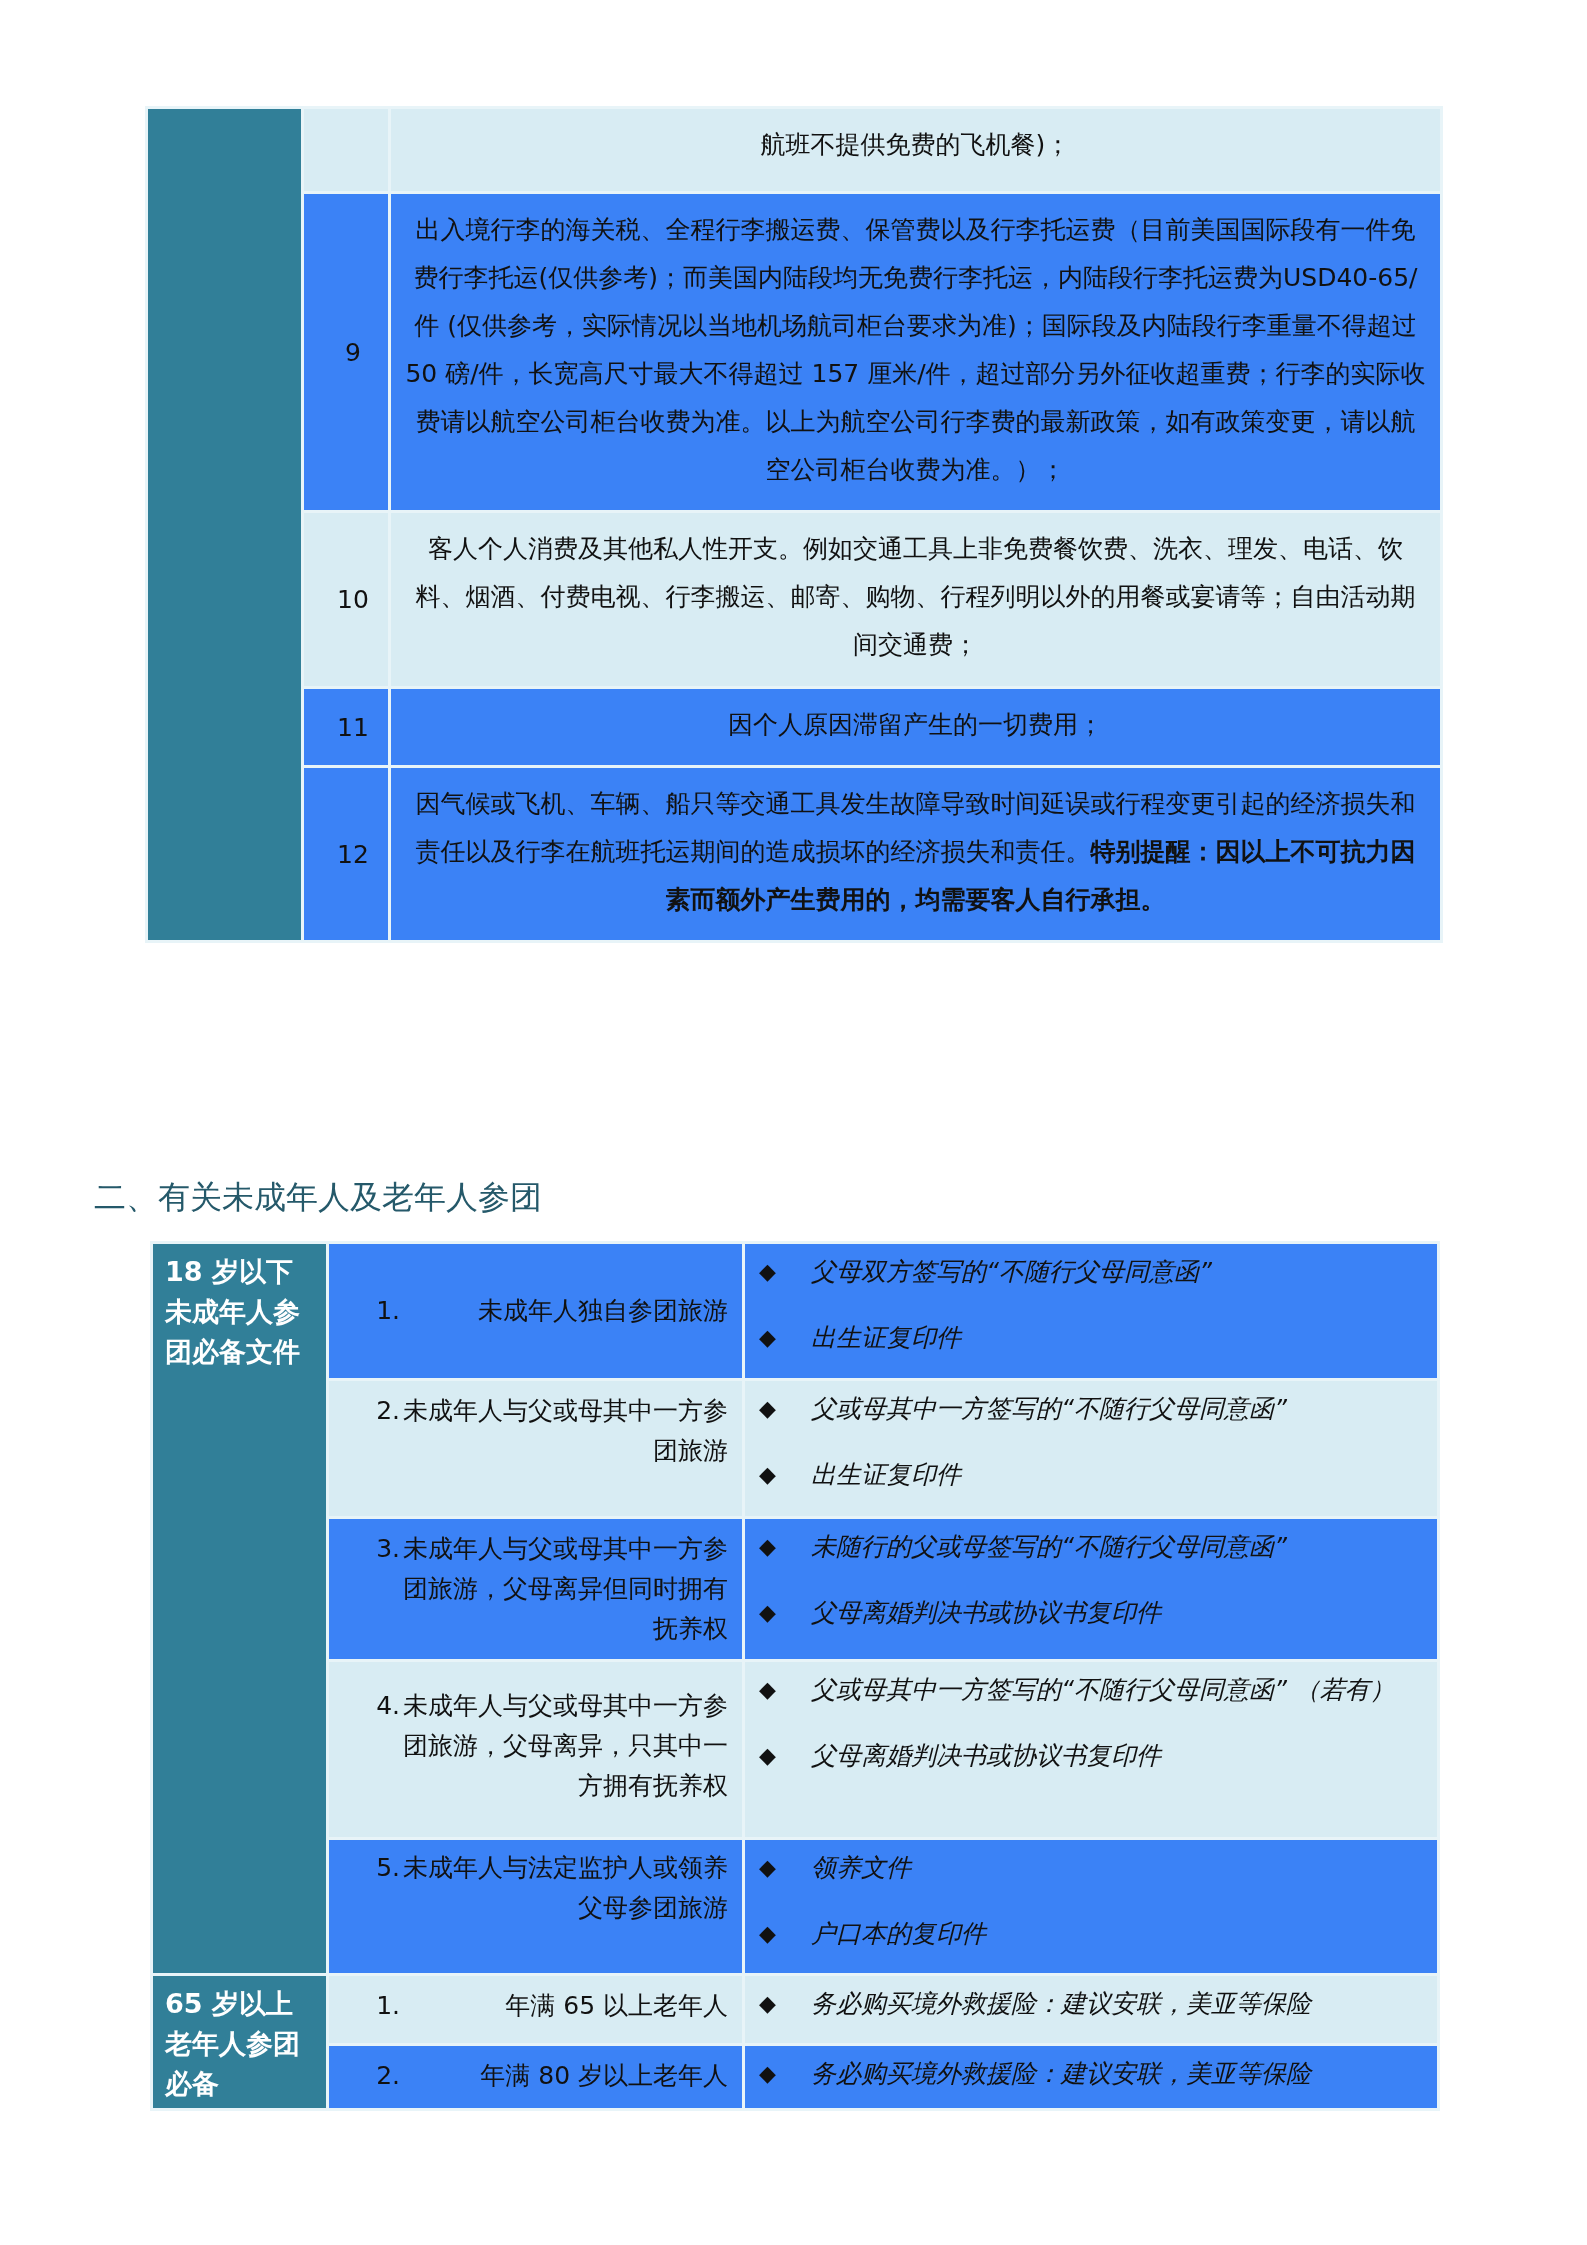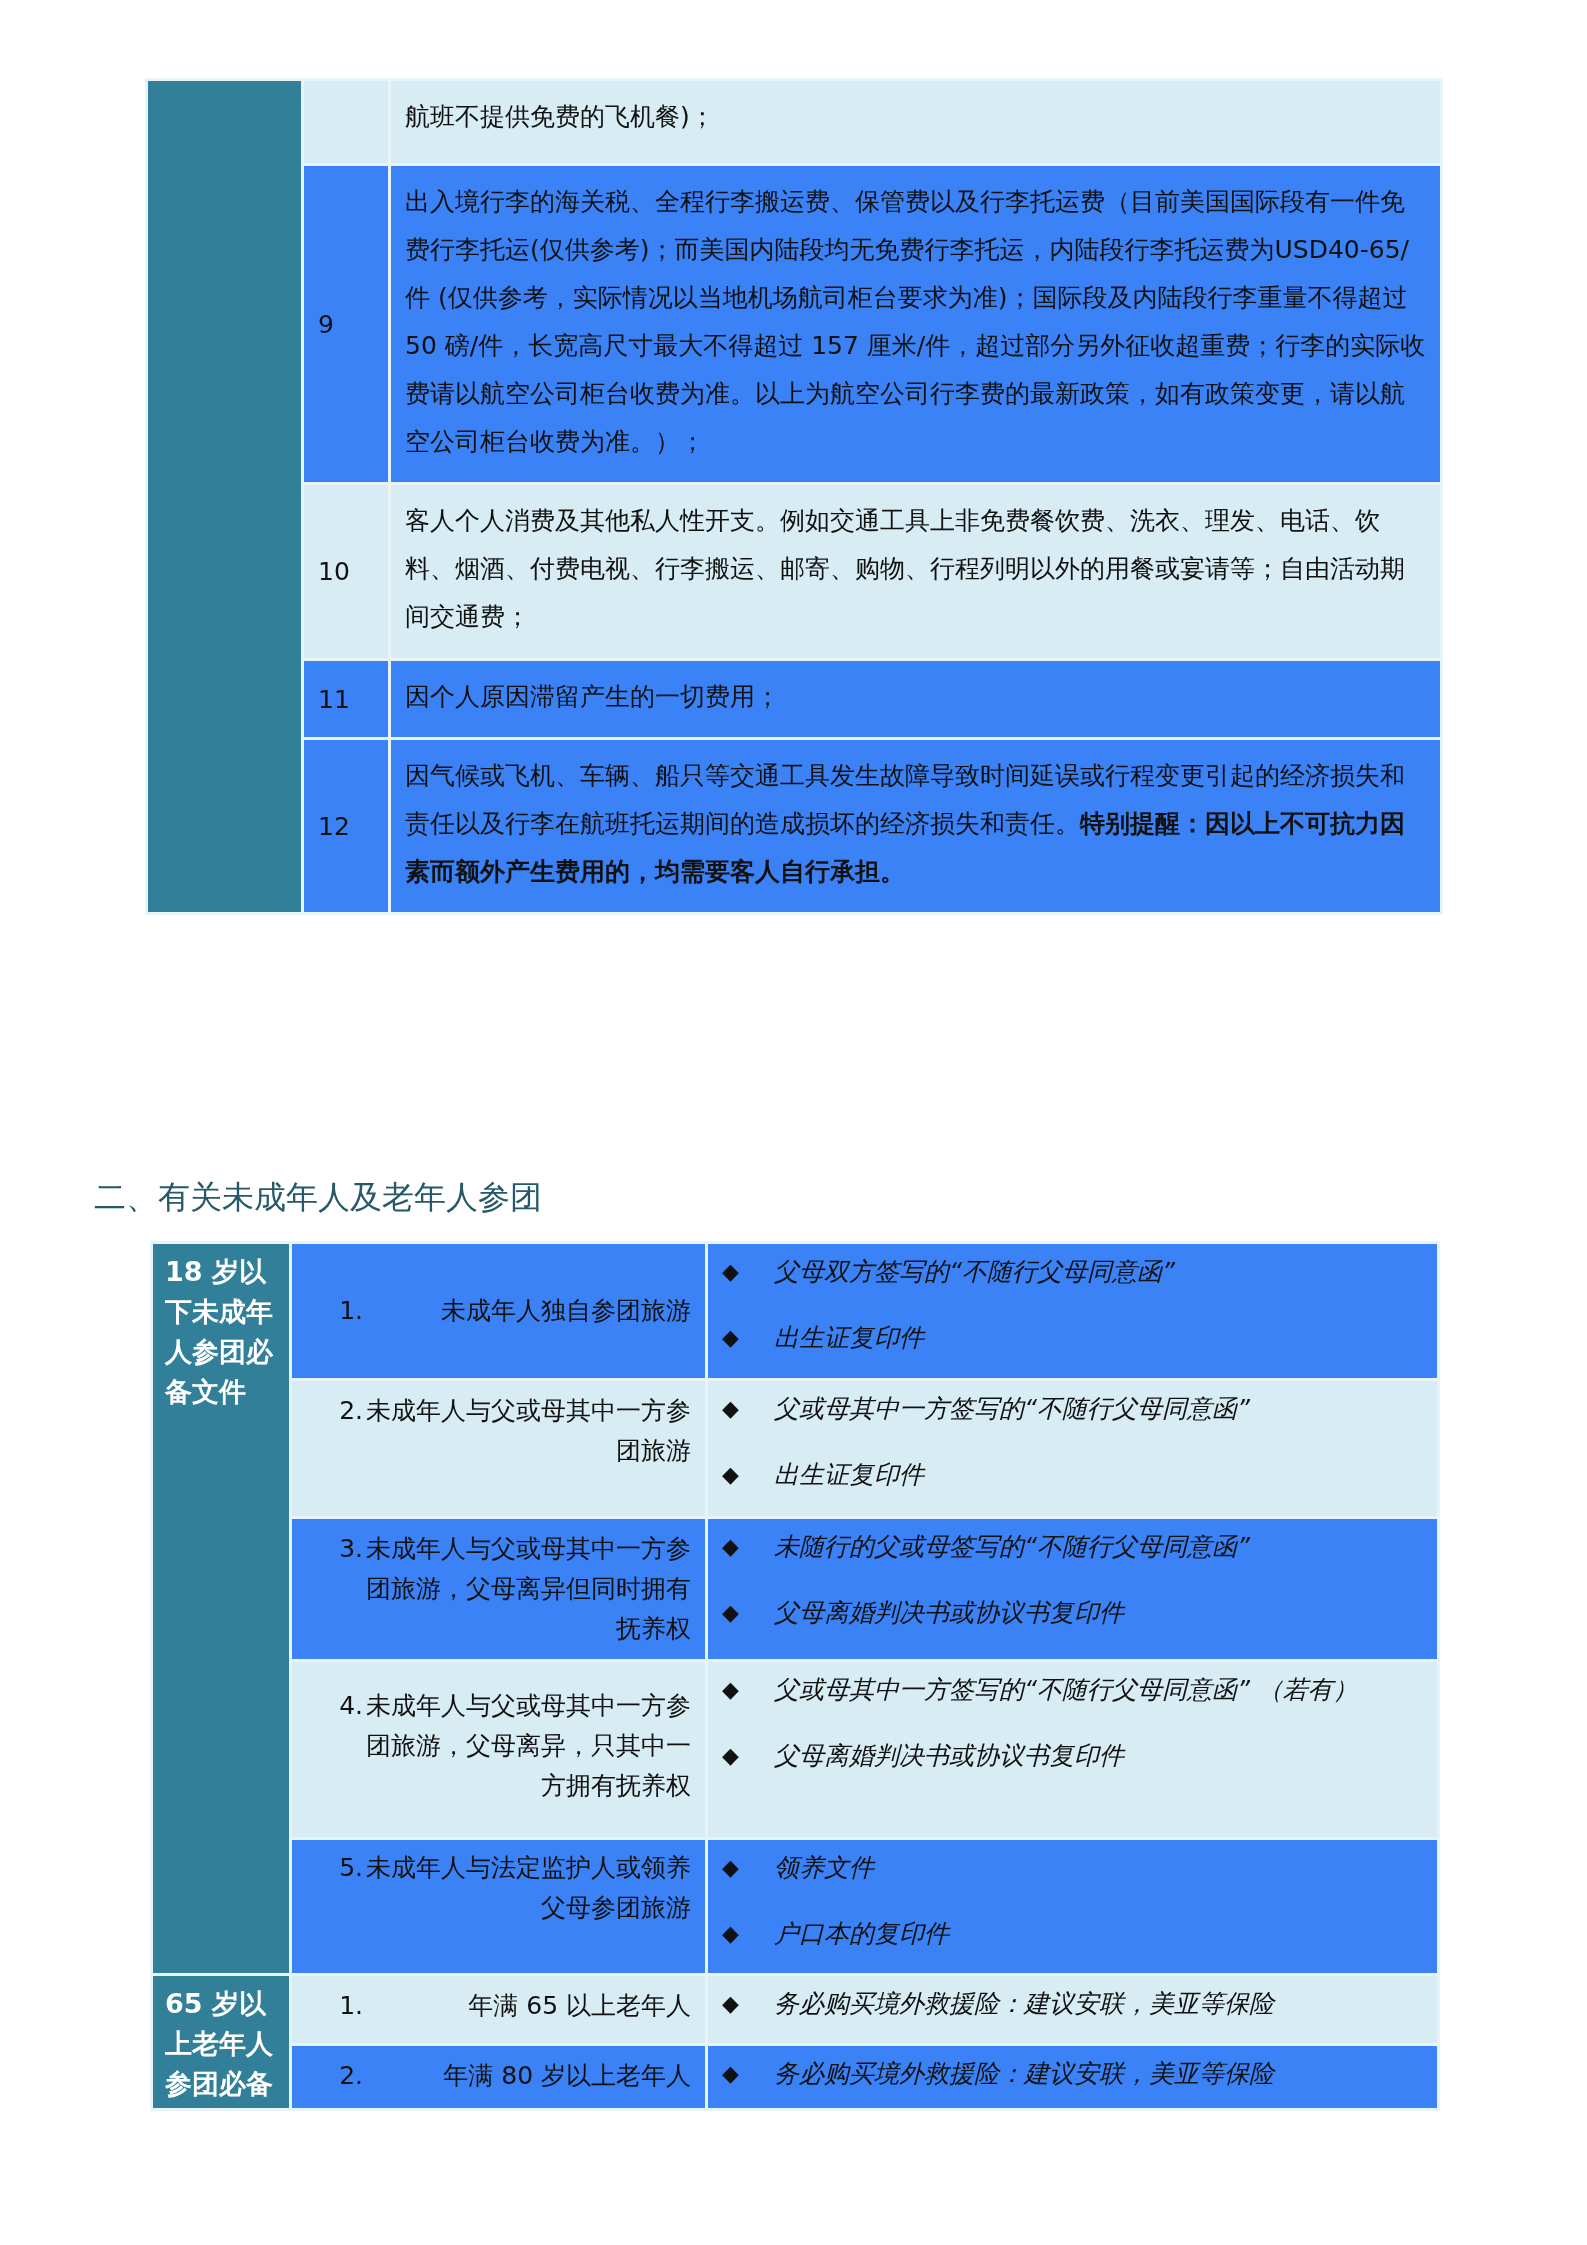--- a/index.html
+++ b/index.html
@@ -4,35 +4,35 @@
 <style>
   html, body { margin: 0; padding: 0; background: #ffffff; }
   body { width: 1587px; height: 2245px; position: relative; overflow: hidden;
          font-family: "DejaVu Sans", "Liberation Sans", sans-serif; color: #111111; }
 
   .tbl { position: absolute; border-collapse: separate; border-spacing: 3px;
          background: #e8f4f8; }
   .tbl td { padding: 0; vertical-align: top; }
 
   
-  #t1 { left: 145px; top: 78px; width: 1298px; }
+  #t1 { left: 145px; top: 106px; width: 1298px; text-align: center; }
   #t1 .side { width: 153px; background: #317f98; }
   #t1 .num { width: 84px; font-size: 25px; vertical-align: middle; padding-left: 14px; box-sizing: border-box; }
   #t1 .txt { font-size: 25px; line-height: 48px; padding: 12px 14px 16px 14px; }
   .light { background: #d8ecf3; }
   .mid { background: #3b82f6; }
   .bold { font-weight: bold; }
 
   
   .h2 { position: absolute; left: 94px; top: 1176px; font-size: 32px; font-weight: normal;
         color: #25596a; letter-spacing: 0px; }
 
   
   #t2 { left: 150px; top: 1241px; width: 1290px; }
-  #t2 .side { width: 136px; background: #317f98; color: #ffffff; font-weight: bold;
+  #t2 .side { width: 173px; background: #317f98; color: #ffffff; font-weight: bold;
               font-size: 27px; line-height: 40px; padding: 8px 12px; box-sizing: border-box; }
   #t2 .item { width: 413px; font-size: 25px; line-height: 40px; padding: 10px 14px; box-sizing: border-box; text-align: right; }
   #t2 .item .n { display: inline-block; width: 46px; vertical-align: top; }
   #t2 .item .t { display: inline-block; width: 328px; vertical-align: top; }
   #t2 .req { font-size: 25px; line-height: 40px; padding: 8px 14px 14px 14px; }
   .bul { display: flex; margin-bottom: 26px; }
   .bul:last-child { margin-bottom: 0; }
   .dia { width: 52px; flex: none; font-size: 22px; line-height: 40px; }
   .bt { flex: 1; font-style: italic; }
 </style>

